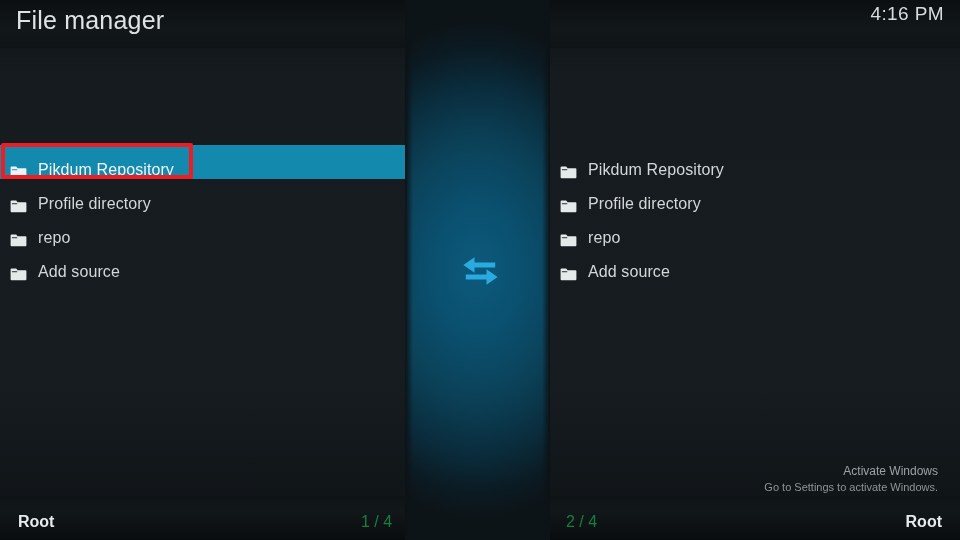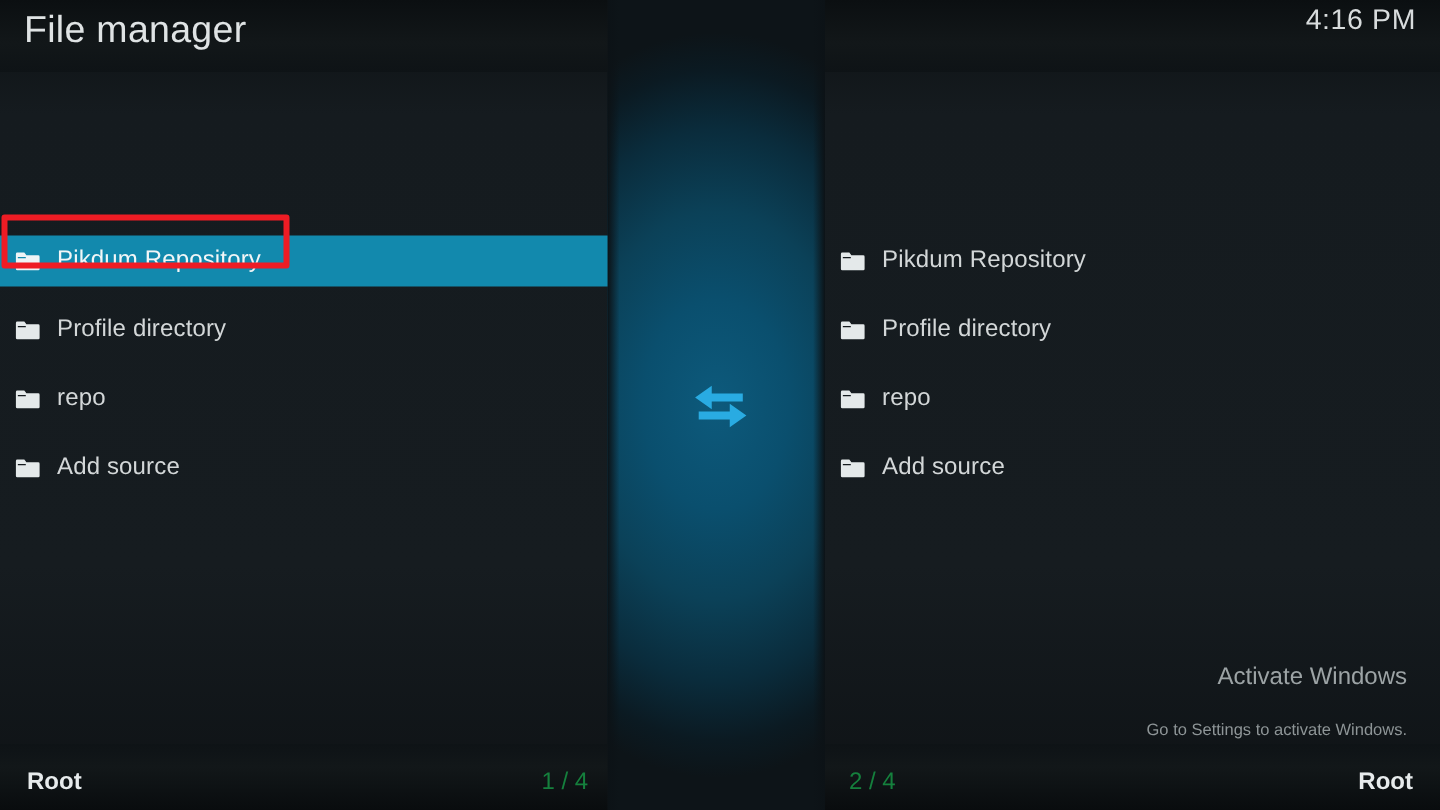--- a/index.html
+++ b/index.html
@@ -99,23 +99,22 @@
     position: absolute;
     z-index: 4;
   }
   .filelist.left  { left: 0;   top: 145px; width: 405px; }
   .filelist.right { left: 550px; top: 145px; width: 410px; }
 
   .row {
     position: relative;
     height: 34px;
     display: flex;
-    align-items: center;
+    align-items: flex-end;
     box-sizing: border-box;
-    margin-top: 12px;
   }
   .filelist.left .row  { padding-left: 10px; }
   .filelist.right .row { padding-left: 10px; }
 
   .row.selected {
     background: #1289ad;
   }
   .filelist.left .row.selected {
     width: 405px;
   }
@@ -184,31 +183,30 @@
   
   .watermark {
     position: absolute;
     right: 22px;
     bottom: 46px;
     text-align: right;
     z-index: 6;
     pointer-events: none;
   }
   .wm-title {
-    font-size: 16px;
+    font-size: 12px;
     color: #9ca3a5;
     line-height: 17px;
     white-space: nowrap;
   }
   .wm-sub {
     font-size: 11px;
     color: #8e9597;
     line-height: 14px;
     white-space: nowrap;
-    margin-top: 20px;
   }
 
   
   .annotation-box {
     position: absolute;
     left: 1px;
     top: 143px;
     width: 192px;
     height: 36px;
     border: 4px solid #ee1c24;

